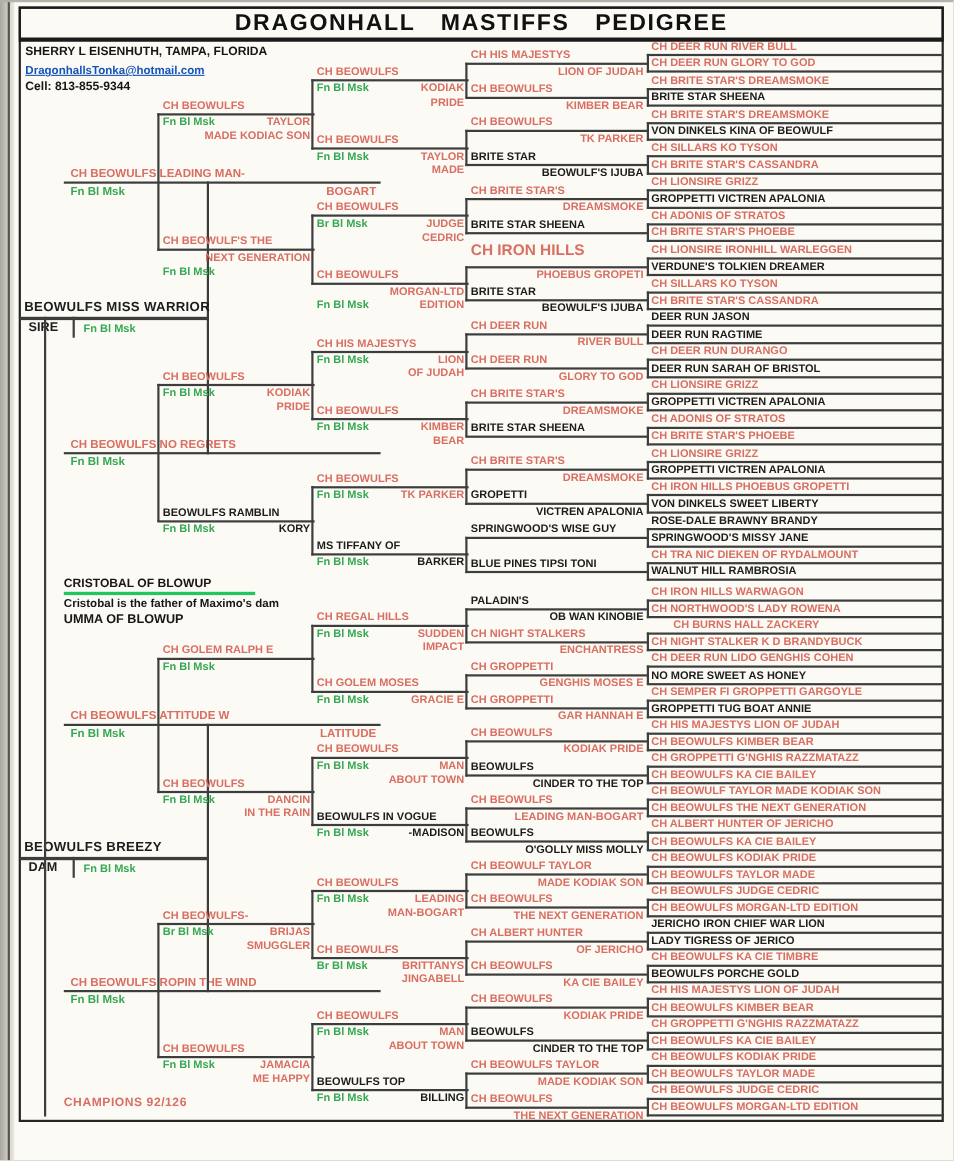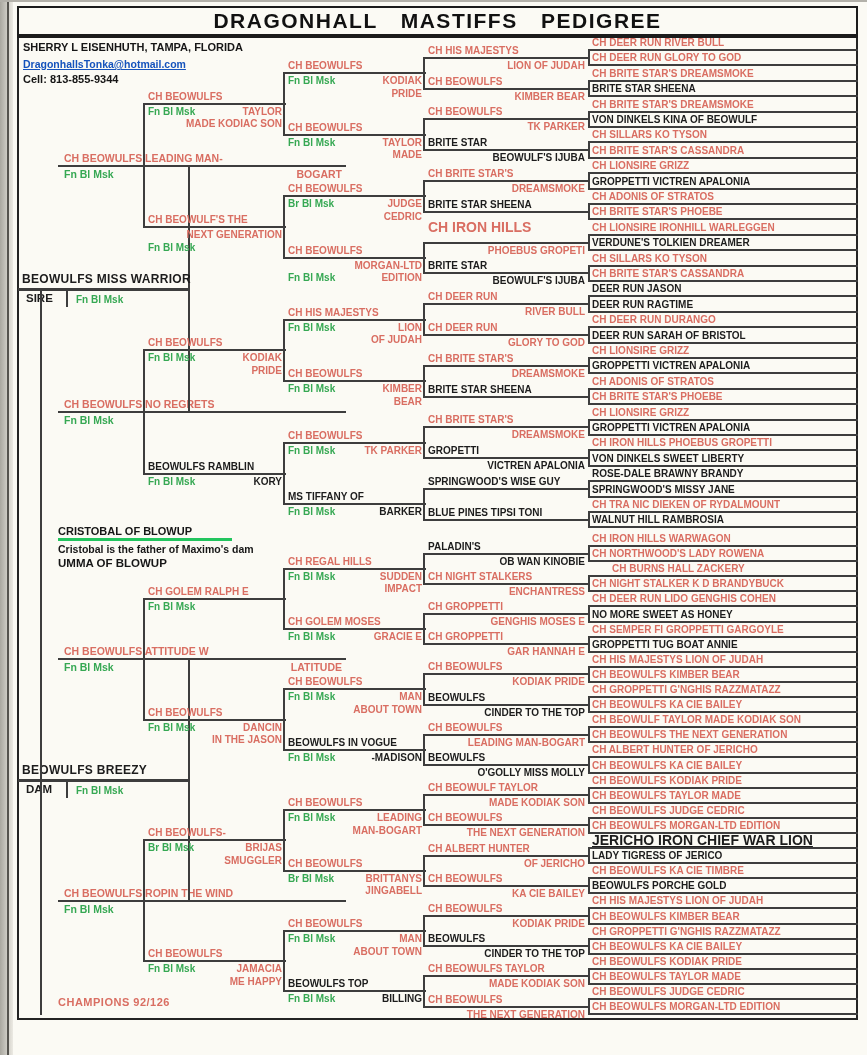--- a/index.html
+++ b/index.html
@@ -374,21 +374,21 @@
         <span class="red"></span>
       </div>
       <div class="hline" style="left: 143px; top: 718.65px; width: 143px; height: 2px;"></div>
       <div class="nm red" style="left: 148px; top: 705.65px; font-size: 10px;">CH BEOWULFS</div>
       <div class="row" style="left: 148px; top: 721.65px; width: 134px; font-size: 10px;">
         <span class="code">Fn Bl Msk</span>
         <span class="red">DANCIN</span>
       </div>
       <div class="row" style="left: 148px; top: 734.15px; width: 134px; font-size: 10px;">
         <span class="code"></span>
-        <span class="red">IN THE JASON</span>
+        <span class="red">IN THE RAIN</span>
       </div>
       <div class="hline" style="left: 143px; top: 839.45px; width: 143px; height: 2px;"></div>
       <div class="nm red" style="left: 148px; top: 826.45px; font-size: 10px;">CH BEOWULFS-</div>
       <div class="row" style="left: 148px; top: 842.45px; width: 134px; font-size: 10px;">
         <span class="code">Br Bl Msk</span>
         <span class="red">BRIJAS</span>
       </div>
       <div class="row" style="left: 148px; top: 854.95px; width: 134px; font-size: 10px;">
         <span class="code"></span>
         <span class="red">SMUGGLER</span>
@@ -615,21 +615,21 @@
       <div class="nm red" style="left: 592px; top: 758.5px; font-size: 10px;">CH BEOWULFS KA CIE BAILEY</div>
       <div class="hline" style="left: 588px; top: 786.6px; width: 270px; height: 2px;"></div>
       <div class="nm red" style="left: 592px; top: 773.6px; font-size: 10px;">CH BEOWULFS KODIAK PRIDE</div>
       <div class="hline" style="left: 588px; top: 801.7px; width: 270px; height: 2px;"></div>
       <div class="nm red" style="left: 592px; top: 788.7px; font-size: 10px;">CH BEOWULFS TAYLOR MADE</div>
       <div class="hline" style="left: 588px; top: 816.8px; width: 270px; height: 2px;"></div>
       <div class="nm red" style="left: 592px; top: 803.8px; font-size: 10px;">CH BEOWULFS JUDGE CEDRIC</div>
       <div class="hline" style="left: 588px; top: 831.9px; width: 270px; height: 2px;"></div>
       <div class="nm red" style="left: 592px; top: 818.9px; font-size: 10px;">CH BEOWULFS MORGAN-LTD EDITION</div>
       <div class="hline" style="left: 588px; top: 847px; width: 270px; height: 2px;"></div>
-      <div class="nm blk" style="left: 592px; top: 834px; font-size: 14px; text-decoration: underline;">JERICHO IRON CHIEF WAR LION</div>
+      <div class="nm blk" style="left: 592px; top: 834px; font-size: 10px;">JERICHO IRON CHIEF WAR LION</div>
       <div class="hline" style="left: 588px; top: 862.1px; width: 270px; height: 2px;"></div>
       <div class="nm blk" style="left: 592px; top: 849.1px; font-size: 10px;">LADY TIGRESS OF JERICO</div>
       <div class="hline" style="left: 588px; top: 877.2px; width: 270px; height: 2px;"></div>
       <div class="nm red" style="left: 592px; top: 864.2px; font-size: 10px;">CH BEOWULFS KA CIE TIMBRE</div>
       <div class="hline" style="left: 588px; top: 892.3px; width: 270px; height: 2px;"></div>
       <div class="nm blk" style="left: 592px; top: 879.3px; font-size: 10px;">BEOWULFS PORCHE GOLD</div>
       <div class="hline" style="left: 588px; top: 907.4px; width: 270px; height: 2px;"></div>
       <div class="nm red" style="left: 592px; top: 894.4px; font-size: 10px;">CH HIS MAJESTYS LION OF JUDAH</div>
       <div class="hline" style="left: 588px; top: 922.5px; width: 270px; height: 2px;"></div>
       <div class="nm red" style="left: 592px; top: 909.5px; font-size: 10px;">CH BEOWULFS KIMBER BEAR</div>

